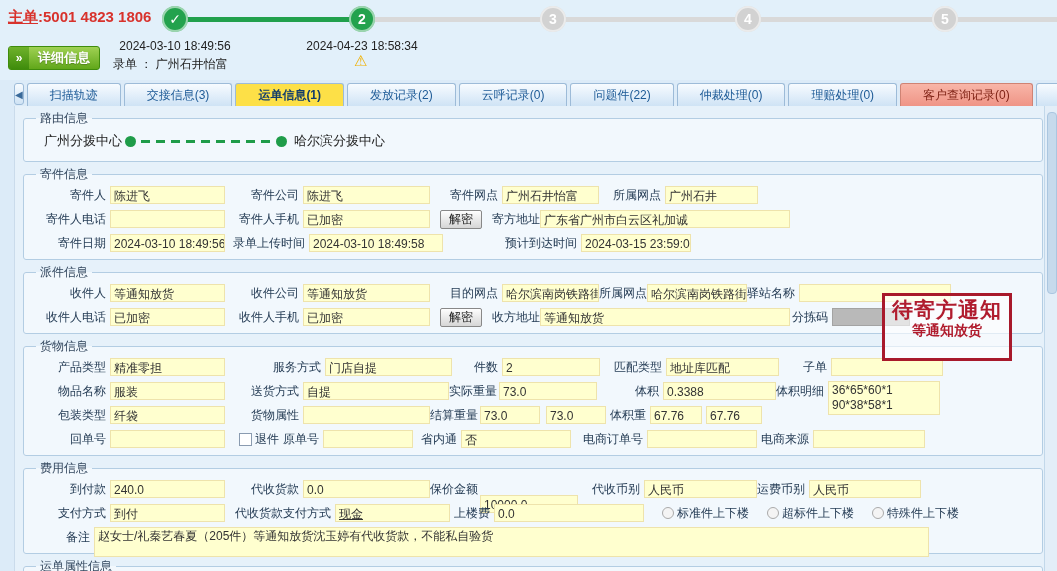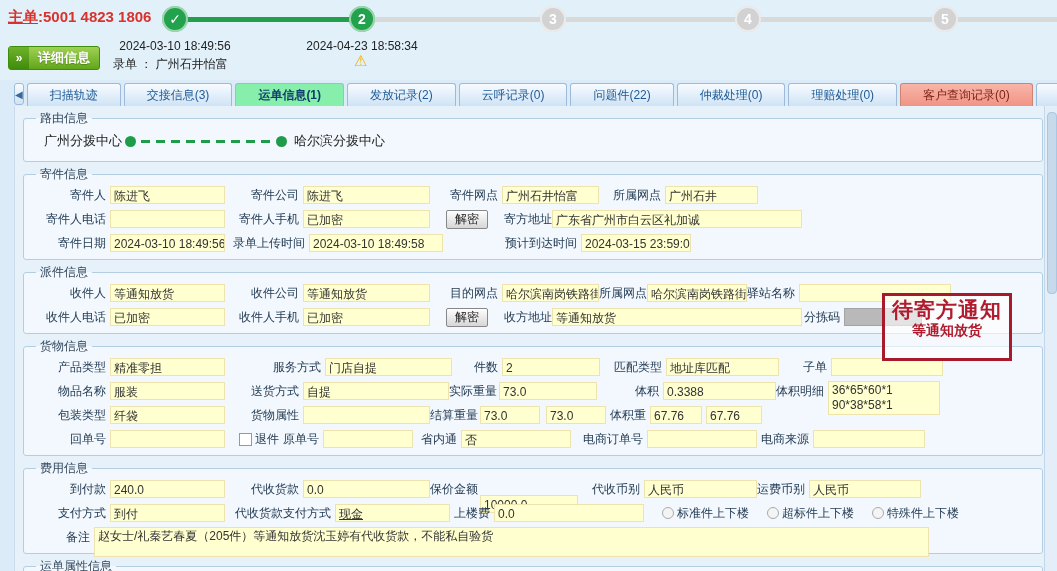--- a/index.html
+++ b/index.html
@@ -24,35 +24,35 @@
   .step-time{position:absolute;top:39px;width:134px;text-align:center;font-size:12px;color:#222;white-space:nowrap;}
   .step-note{position:absolute;top:56px;font-size:12px;color:#222;white-space:nowrap;}
   .warn{position:absolute;top:53px;font-size:15px;color:#f0b000;line-height:15px;}
 
   
   .tabbar{position:absolute;left:0;top:82px;width:100%;height:24px;display:flex;align-items:flex-end;gap:3px;padding-left:14px;box-sizing:border-box;}
   .tab-arrow{width:19px;height:20px;margin-bottom:1px;display:flex;align-items:center;justify-content:center;
     background:linear-gradient(#f7fbff,#cfe3f5);border:1px solid #9dbbd8;border-radius:3px;font-size:10px;color:#3a6a9a;cursor:pointer;}
   .tab{height:22px;line-height:22px;padding:0 22px;font-size:12px;color:#1d5a96;white-space:nowrap;cursor:pointer;
     background:linear-gradient(#f7fbff,#cfe3f5);border:1px solid #9dbbd8;border-bottom:none;border-radius:3px 3px 0 0;}
-  .tab.active{background:#86efac;font-weight:bold;color:#123c6b;}
+  .tab.active{background:#fde047;font-weight:bold;color:#123c6b;}
   .tab.highlight{background:linear-gradient(#f8b5a8,#ef9486);color:#7c1f12;border-color:#cf8374;}
 
   
   .content{position:absolute;left:14px;top:106px;right:12px;bottom:0;border-left:1px solid #cadbeb;background:#e6f1fa;overflow:hidden;}
   fieldset.grp{margin:4px 2px 4px 8px;padding:0 4px 4px 4px;border:1px solid #b3cde3;border-radius:3px;background:#f2f8fd;position:relative;}
   fieldset.grp legend{font-size:12px;color:#33475e;padding:0 4px;margin-left:8px;}
   .frow{display:flex;align-items:center;height:24px;padding-left:6px;position:relative;}
   .flabel{font-size:12px;color:#253c55;text-align:right;padding-right:4px;box-sizing:border-box;flex-shrink:0;white-space:nowrap;overflow:visible;}
   .finput{background:#ffffcf;border:1px solid #eee3ac;height:18px;line-height:18px;font-size:12px;color:#333;
     padding:0 3px;box-sizing:border-box;flex-shrink:0;white-space:nowrap;overflow:hidden;}
   .finput.tall{white-space:pre-line;align-self:flex-start;margin-top:2px;position:relative;z-index:2;overflow:visible;line-height:15px;padding-top:1px;}
   .finput.grayed{background:#b9b9b9;border-color:#a3a3a3;}
   .mini-btn{height:19px;padding:0 8px;font-size:12px;color:#222;background:linear-gradient(#fefefe,#d6d6d6);
-    border:1px solid #888;border-radius:2px;margin:0 16px;cursor:pointer;flex-shrink:0;}
+    border:1px solid #888;border-radius:2px;margin:0 10px;cursor:pointer;flex-shrink:0;}
   .cbox{width:11px;height:11px;background:#fff;border:1px solid #8a9bb0;margin:0 3px 0 14px;flex-shrink:0;}
   .cbox-label{font-size:12px;color:#253c55;white-space:nowrap;}
   .radio{width:10px;height:10px;border-radius:50%;background:#f4f4f4;border:1px solid #aaa;margin:0 3px 0 18px;flex-shrink:0;}
   .radio-label{font-size:12px;color:#253c55;white-space:nowrap;}
 
   
   .route-row{display:flex;align-items:center;padding:5px 0 7px 16px;font-size:13px;color:#222;}
   .rdot{width:11px;height:11px;border-radius:50%;background:#1f9c49;margin:0 3px;flex-shrink:0;}
   .rdash{width:130px;height:3px;margin:0 2px;background:repeating-linear-gradient(90deg,#1f9c49 0 9px,transparent 9px 15px);}
 

